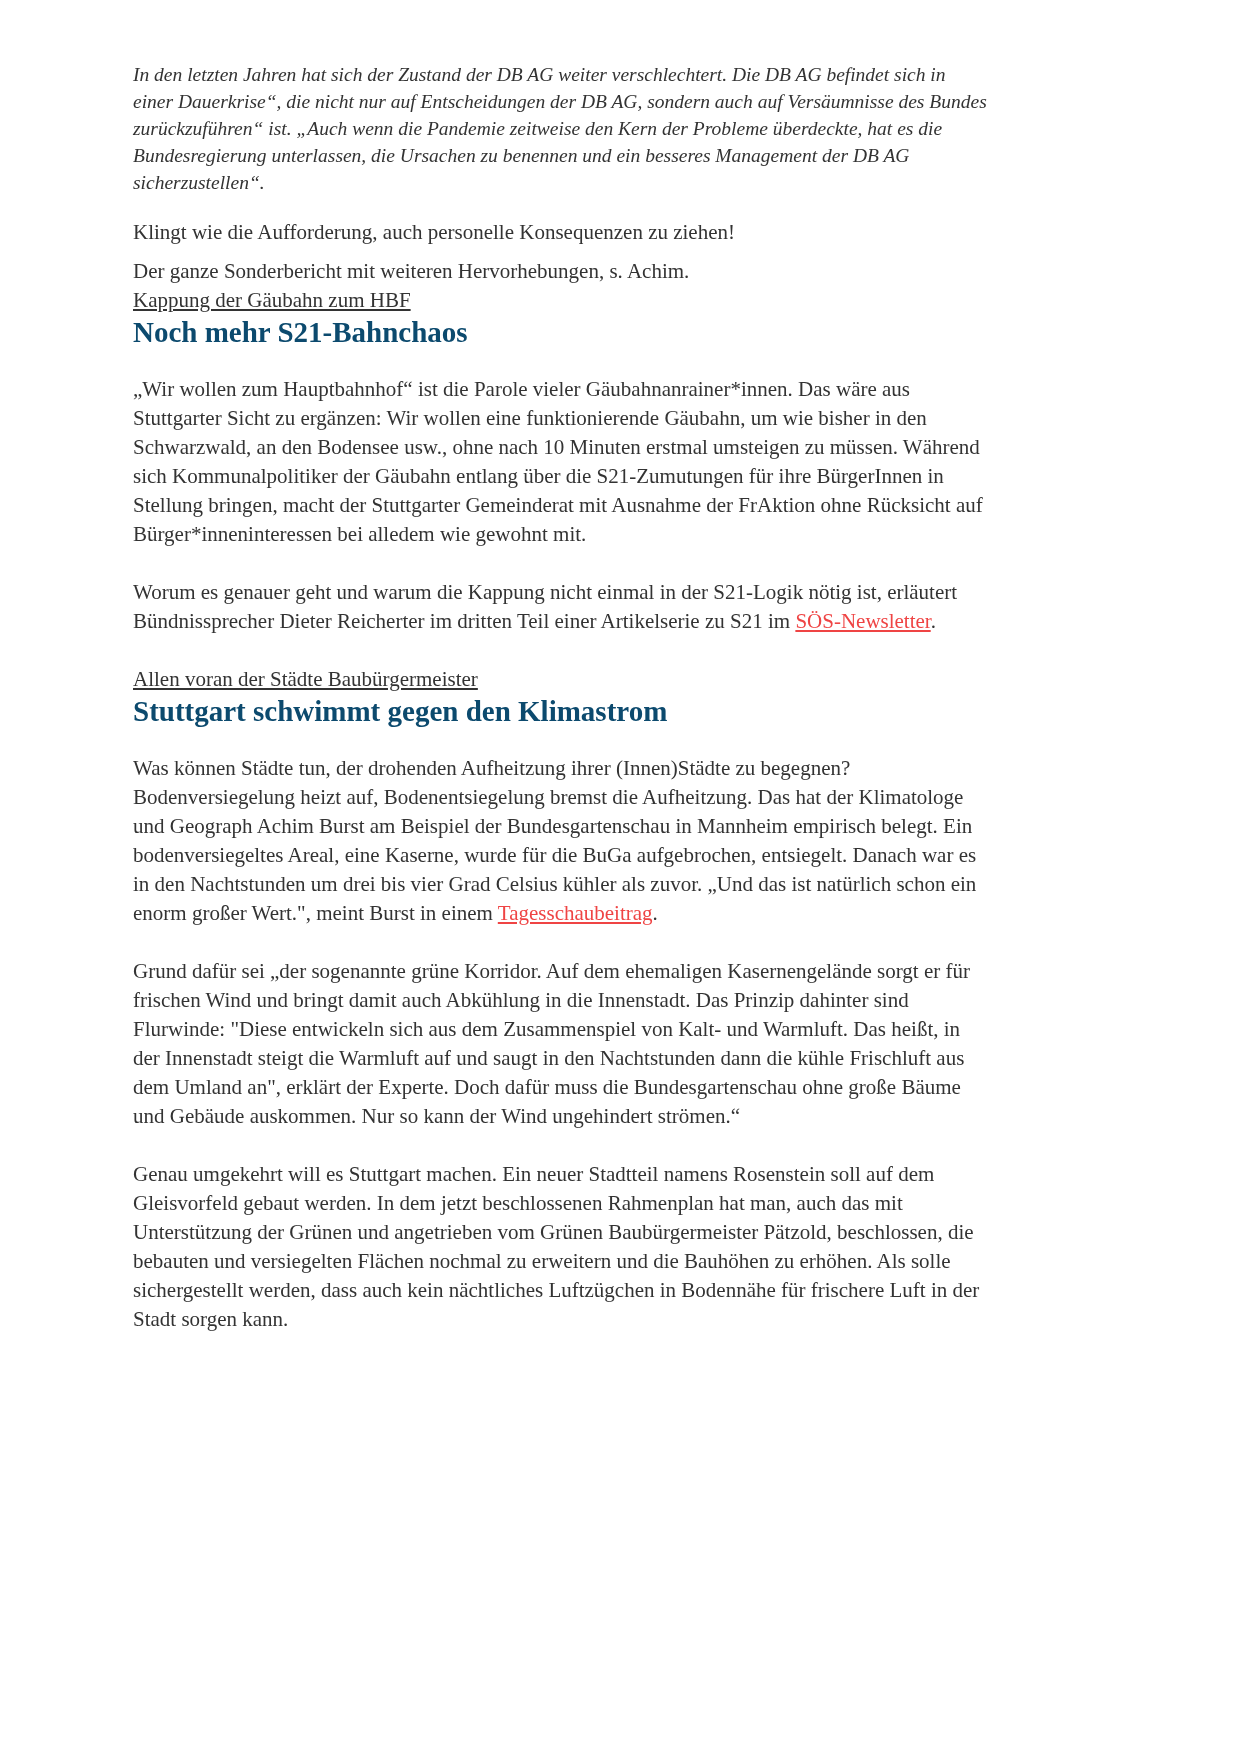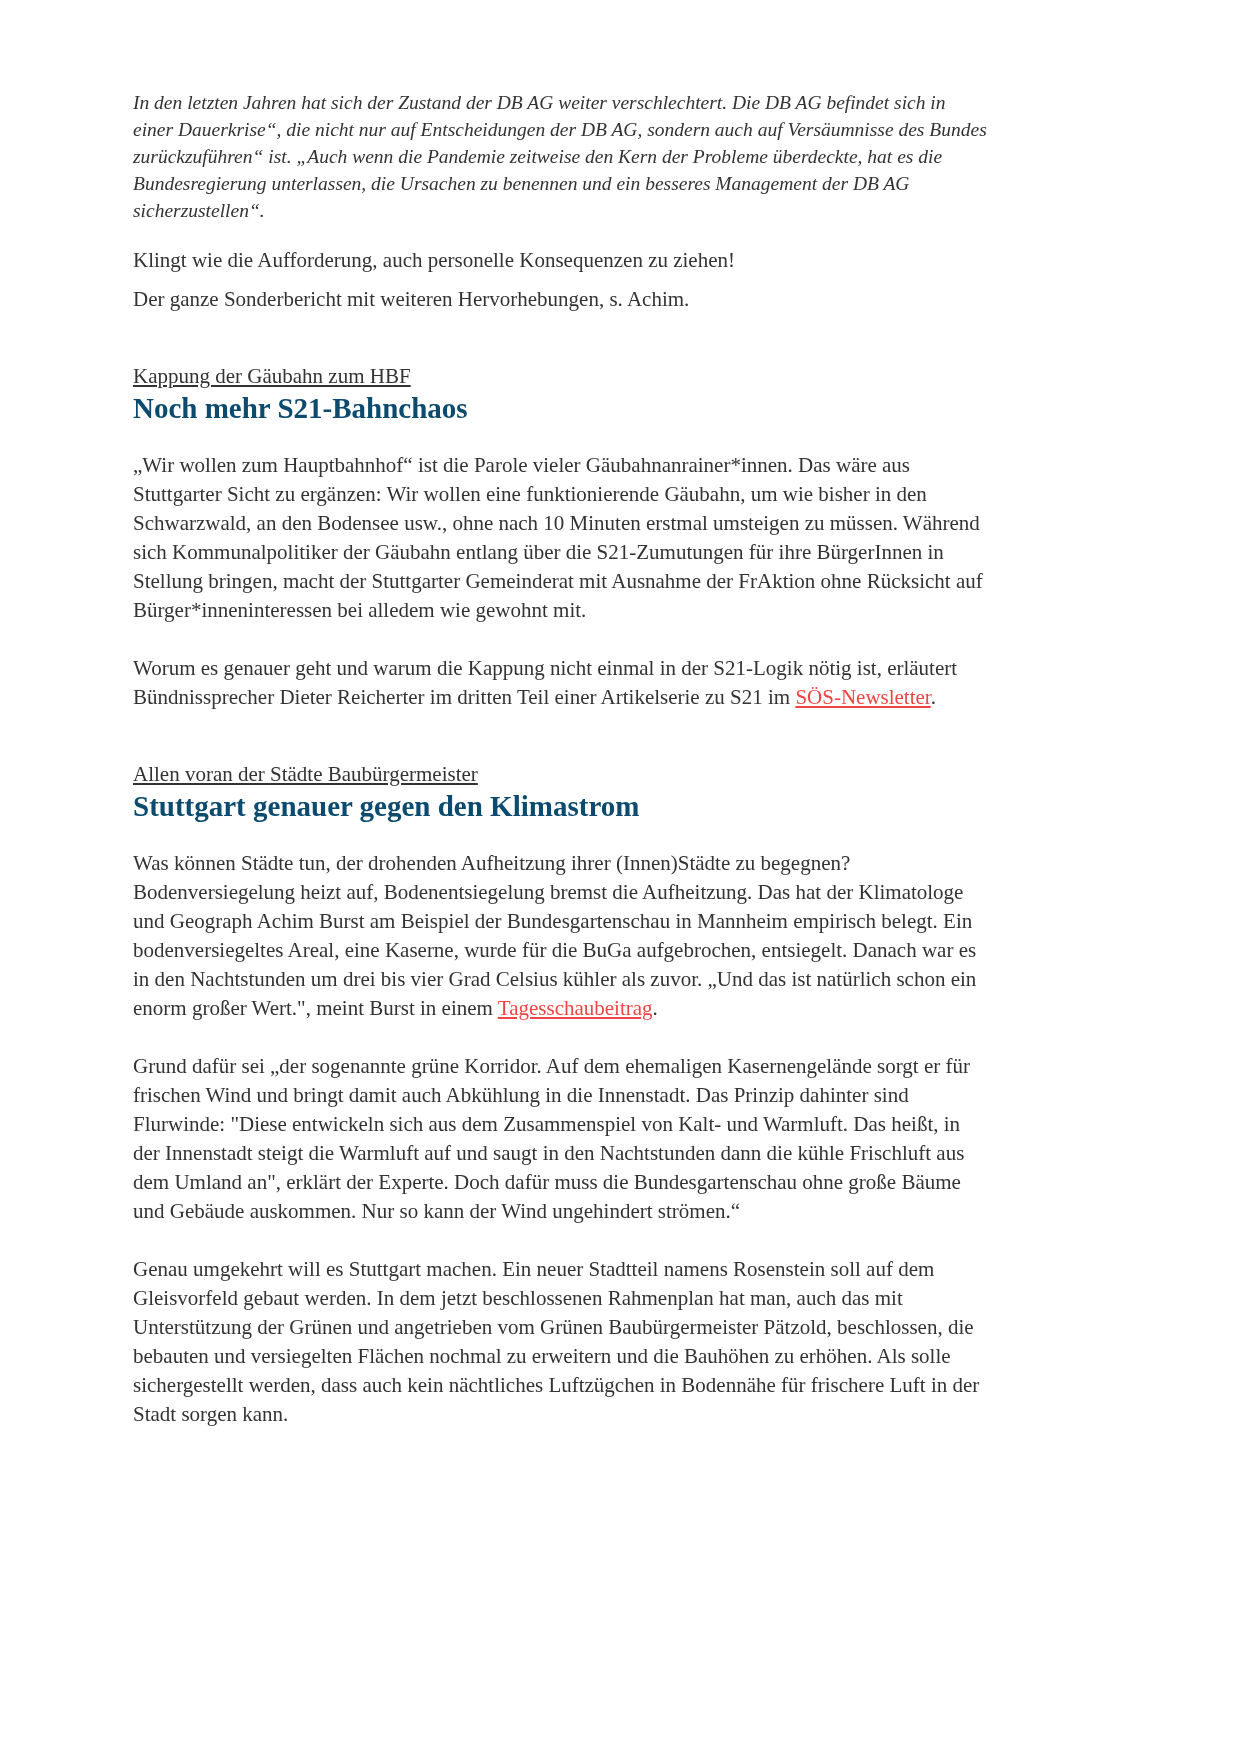--- a/index.html
+++ b/index.html
@@ -10,21 +10,21 @@
   body {
     width: 1240px;
     height: 1754px;
     font-family: "Liberation Serif", "DejaVu Serif", serif;
     color: #333333;
     position: relative;
     overflow: hidden;
   }
   .page {
     box-sizing: border-box;
-    padding: 89px 130px 0 133px;
+    padding: 61px 130px 0 133px;
     width: 1032px;
   }
   .content {
     width: 856px;
   }
   p {
     margin: 0 0 29px 0;
     font-size: 21px;
     line-height: 29px;
   }
@@ -34,21 +34,20 @@
     line-height: 27px;
     margin-bottom: 22px;
   }
   .comment-para {
     margin-bottom: 10px;
   }
   .attachment-para {
     margin-bottom: 0;
   }
   .article {
-    margin-top: 48px;
   }
   .kicker {
     font-size: 21px;
     line-height: 29px;
     text-decoration: underline;
     color: #333333;
   }
   .headline {
     margin: 0 0 26px 0;
     font-size: 29px;
@@ -78,21 +77,21 @@
       <div class="kicker">Kappung der Gäubahn zum HBF</div>
       <h1 class="headline">Noch mehr S21-Bahnchaos</h1>
 
       <p>„Wir wollen zum Hauptbahnhof“ ist die Parole vieler Gäubahnanrainer*innen. Das wäre aus Stuttgarter Sicht zu ergänzen: Wir wollen eine funktionierende Gäubahn, um wie bisher in den Schwarzwald, an den Bodensee usw., ohne nach 10 Minuten erstmal umsteigen zu müssen. Während sich Kommunalpolitiker der Gäubahn entlang über die S21-Zumutungen für ihre BürgerInnen in Stellung bringen, macht der Stuttgarter Gemeinderat mit Ausnahme der FrAktion ohne Rücksicht auf Bürger*inneninteressen bei alledem wie gewohnt mit.</p>
 
       <p><span>Worum es genauer geht und warum die Kappung nicht einmal in der S21-Logik nötig ist, erläutert Bündnissprecher Dieter Reicherter im dritten Teil einer Artikelserie zu S21 im </span><a class="doc-link" href="#">SÖS-Newsletter</a><span>.</span></p>
     </section>
 
     <section class="article">
       <div class="kicker">Allen voran der Städte Baubürgermeister</div>
-      <h1 class="headline">Stuttgart genauer gegen den Klimastrom</h1>
+      <h1 class="headline">Stuttgart schwimmt gegen den Klimastrom</h1>
 
       <p><span>Was können Städte tun, der drohenden Aufheitzung ihrer (Innen)Städte zu begegnen? Bodenversiegelung heizt auf, Bodenentsiegelung bremst die Aufheitzung. Das hat der Klimatologe und Geograph Achim Burst am Beispiel der Bundesgartenschau in Mannheim empirisch belegt. Ein bodenversiegeltes Areal, eine Kaserne, wurde für die BuGa aufgebrochen, entsiegelt. Danach war es in den Nachtstunden um drei bis vier Grad Celsius kühler als zuvor. „Und das ist natürlich schon ein enorm großer Wert.", meint Burst in einem </span><a class="doc-link" href="#">Tagesschaubeitrag</a><span>.</span></p>
 
       <p>Grund dafür sei „der sogenannte grüne Korridor. Auf dem ehemaligen Kasernengelände sorgt er für frischen Wind und bringt damit auch Abkühlung in die Innenstadt. Das Prinzip dahinter sind Flurwinde: "Diese entwickeln sich aus dem Zusammenspiel von Kalt- und Warmluft. Das heißt, in der Innenstadt steigt die Warmluft auf und saugt in den Nachtstunden dann die kühle Frischluft aus dem Umland an", erklärt der Experte. Doch dafür muss die Bundesgartenschau ohne große Bäume und Gebäude auskommen. Nur so kann der Wind ungehindert strömen.“</p>
 
       <p>Genau umgekehrt will es Stuttgart machen. Ein neuer Stadtteil namens Rosenstein soll auf dem Gleisvorfeld gebaut werden. In dem jetzt beschlossenen Rahmenplan hat man, auch das mit Unterstützung der Grünen und angetrieben vom Grünen Baubürgermeister Pätzold, beschlossen, die bebauten und versiegelten Flächen nochmal zu erweitern und die Bauhöhen zu erhöhen. Als solle sichergestellt werden, dass auch kein nächtliches Luftzügchen in Bodennähe für frischere Luft in der Stadt sorgen kann.</p>
     </section>
 
   </div>
 </div>

